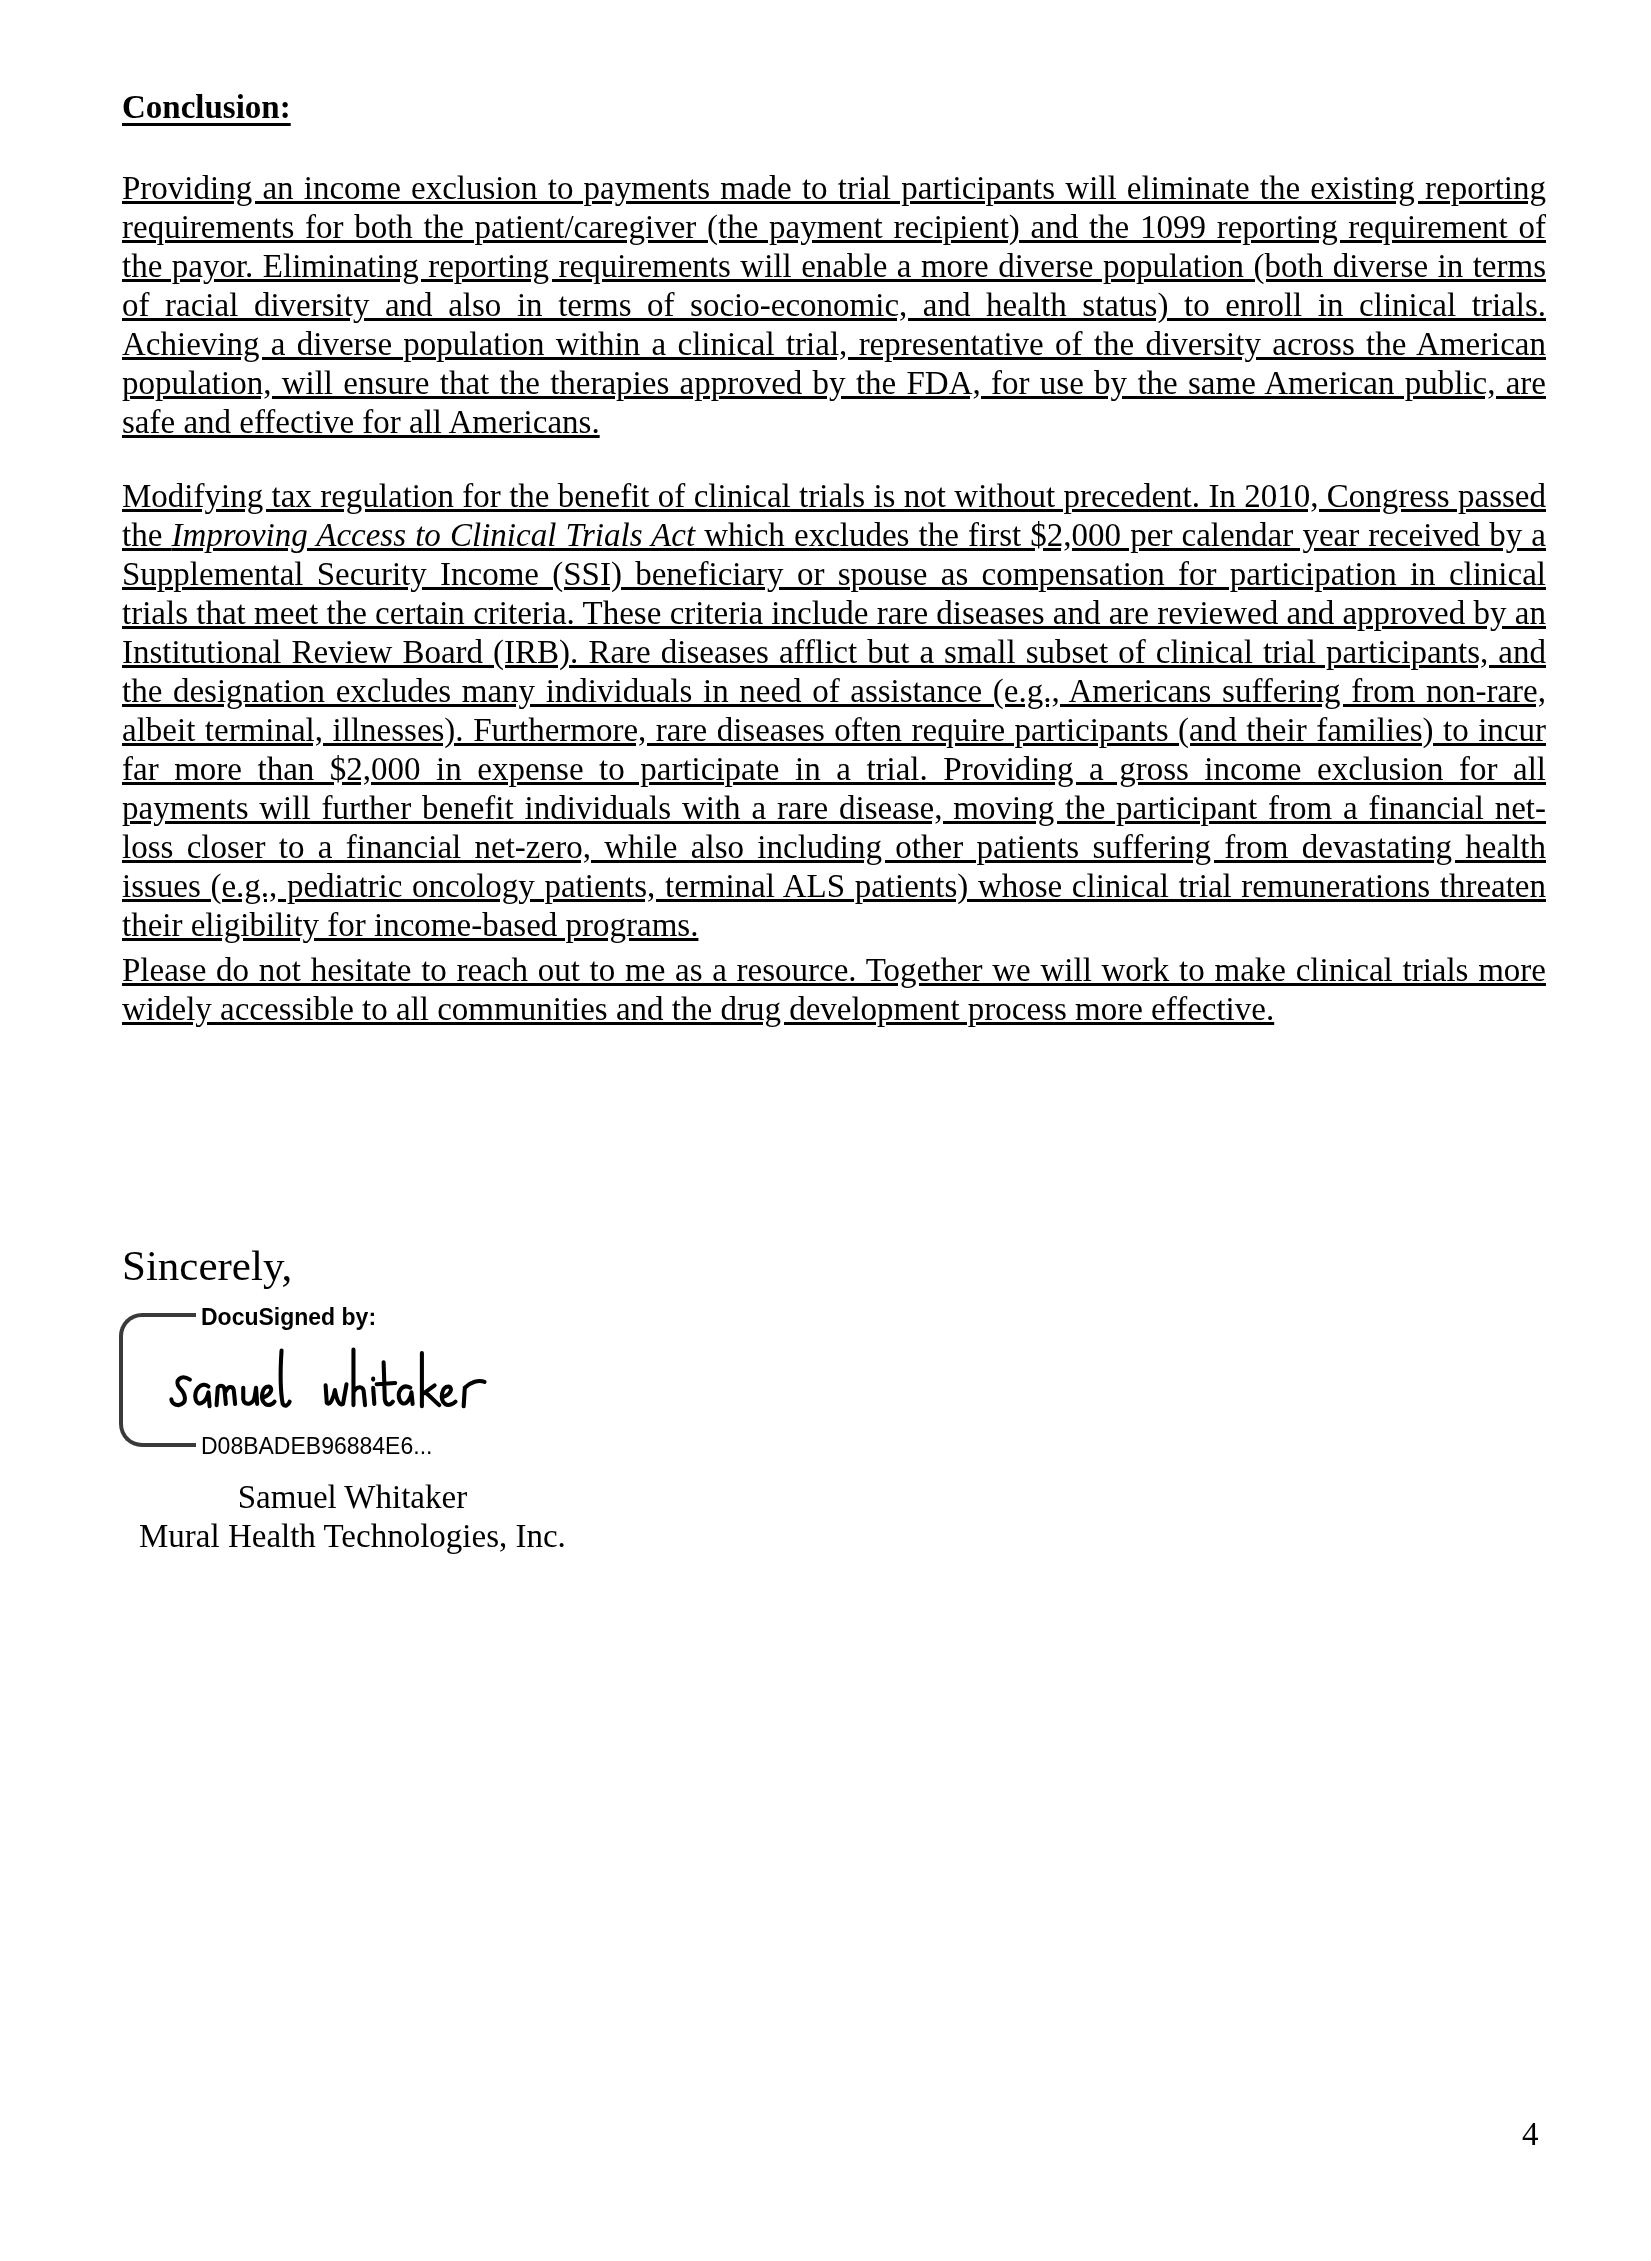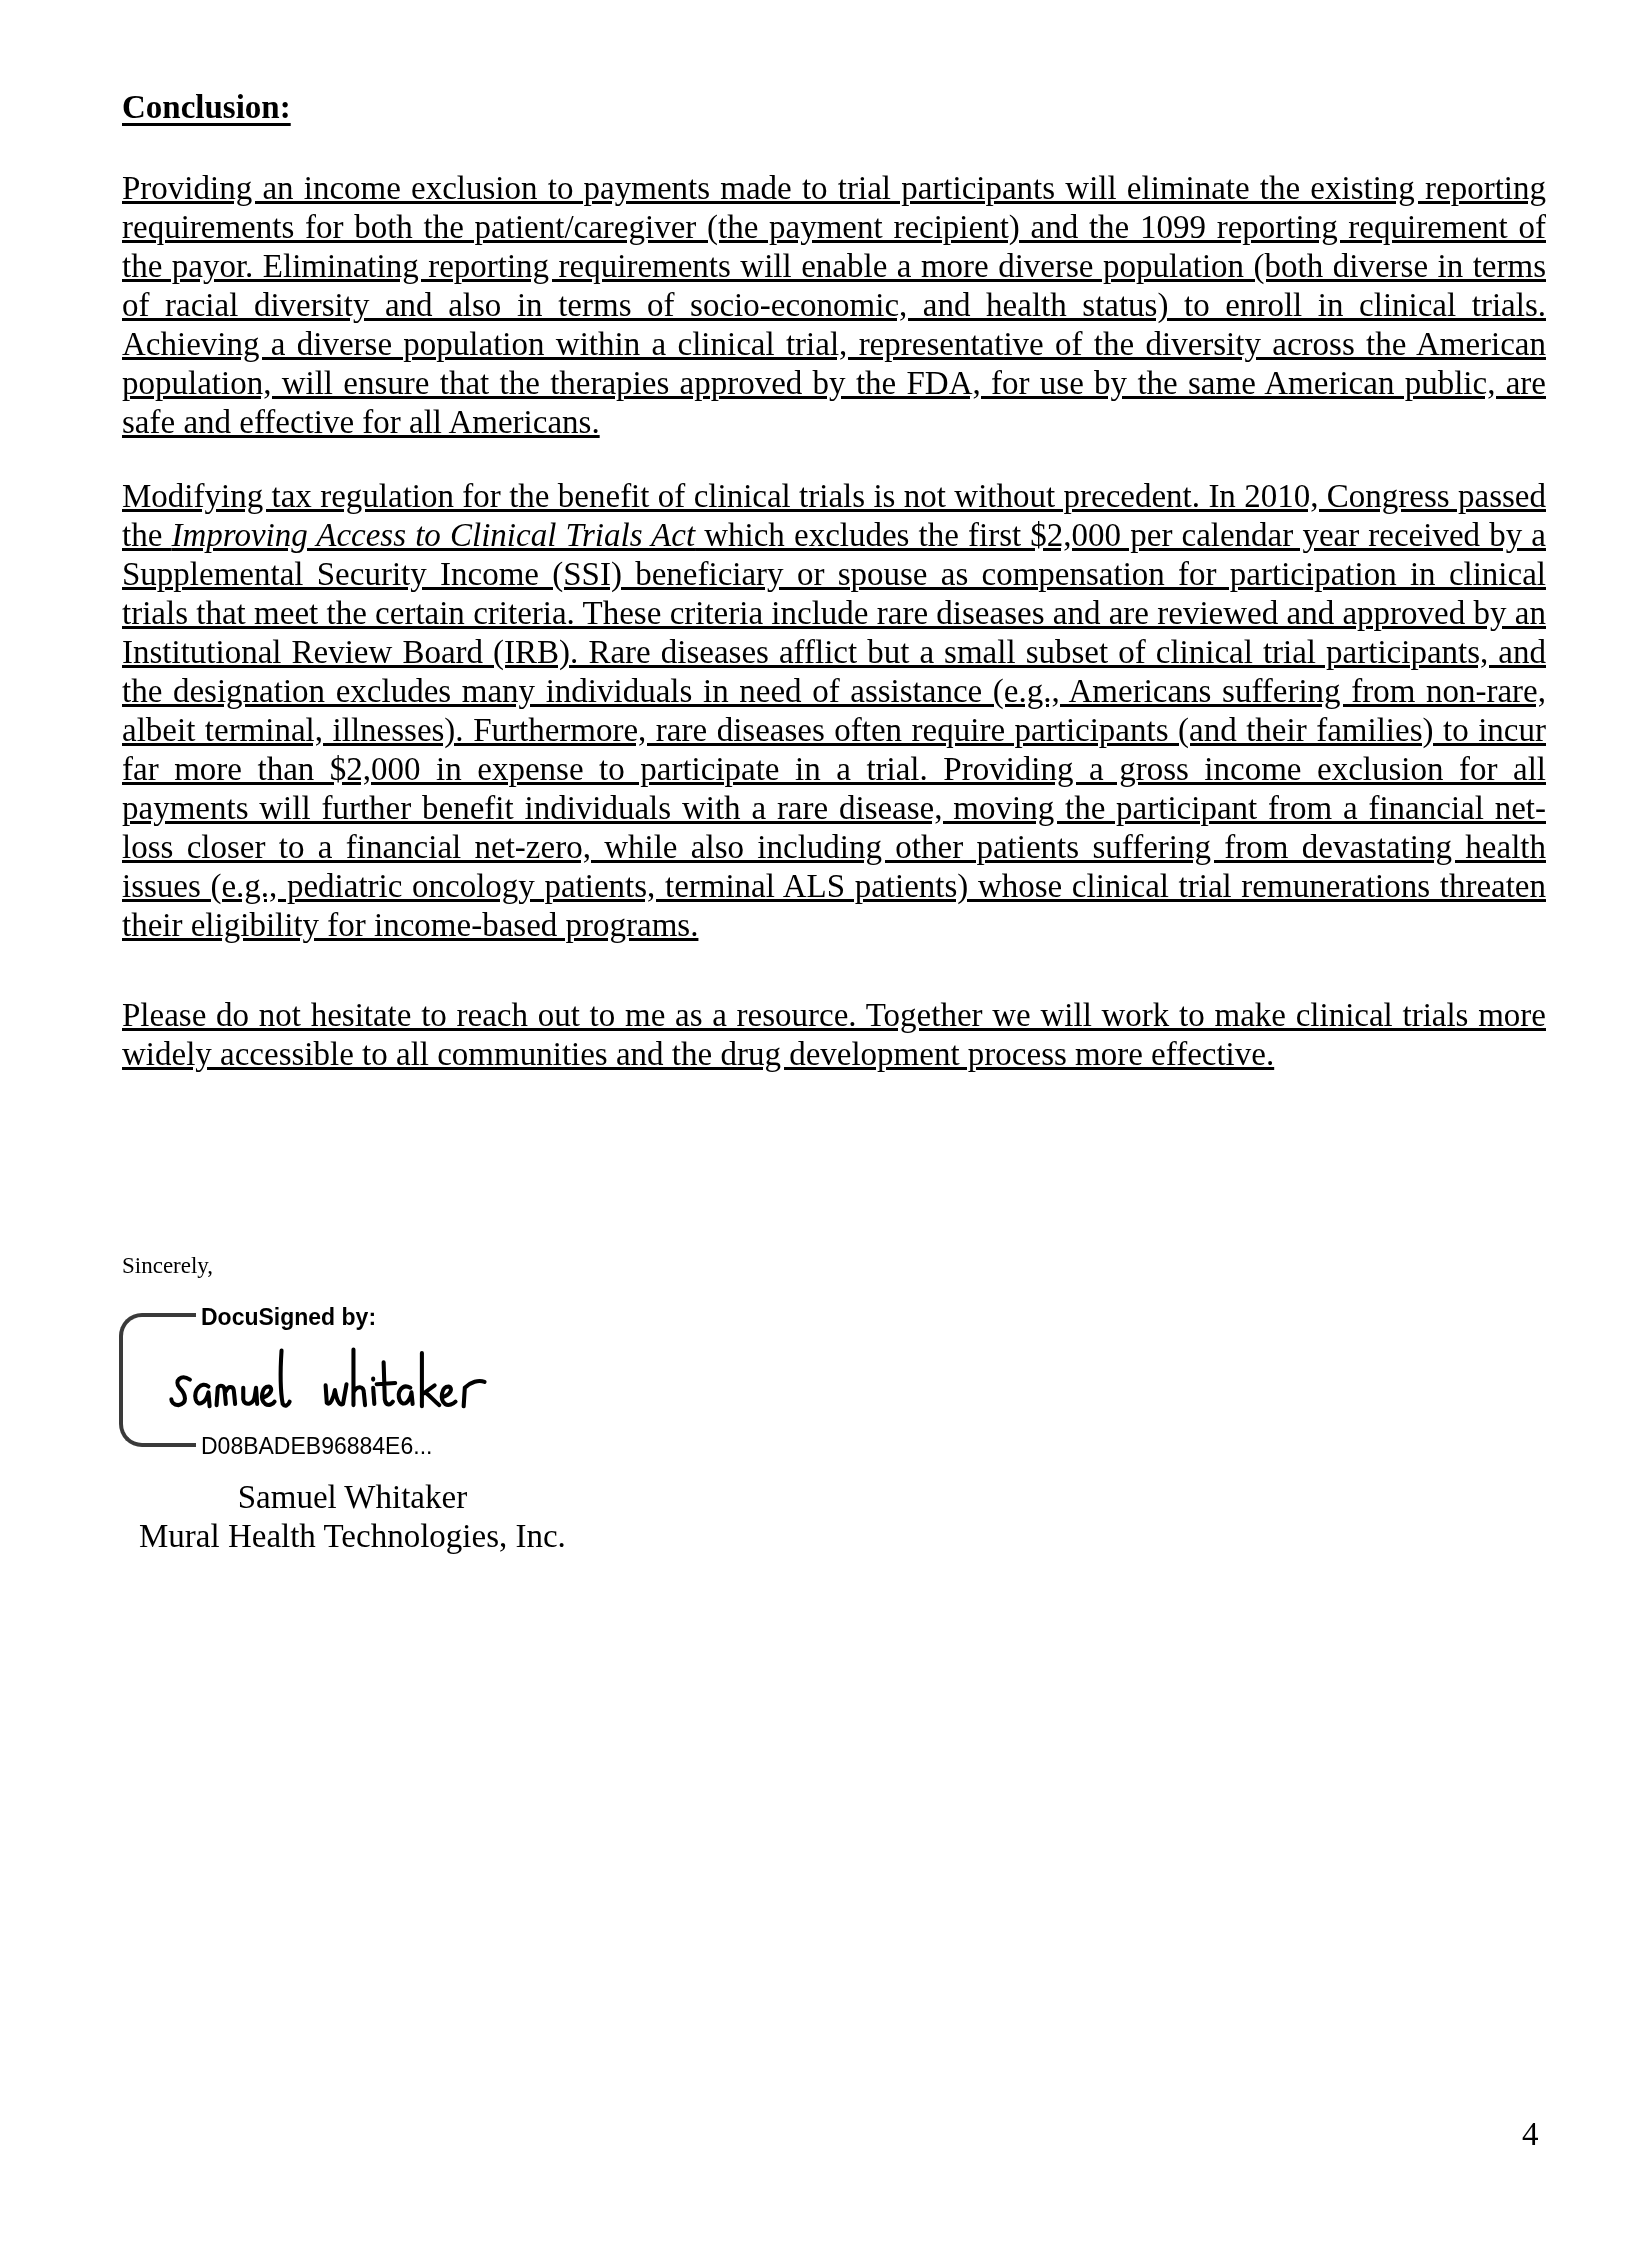--- a/index.html
+++ b/index.html
@@ -5,22 +5,22 @@
   html, body { margin: 0; padding: 0; background: #ffffff; }
   body { width: 1651px; height: 2261px; position: relative; overflow: hidden;
          font-family: "Liberation Serif", "DejaVu Serif", serif; color: #000; }
   .page { position: absolute; left: 0; top: 0; width: 1651px; height: 1792px; background: #fff; }
   .block { position: absolute; left: 122px; width: 1424px; font-size: 33px; line-height: 39px; text-align: justify; }
   .block p { margin: 0; }
   .last-line-left { text-align-last: left; text-decoration: underline; }
   .heading { position: absolute; left: 122px; top: 88px; font-size: 33px; font-weight: bold; text-decoration: underline; text-decoration-thickness: 2.9px; text-underline-offset: 4.7px; line-height: 38px; }
   .para1 { top: 169px; }
   .para2 { top: 477px; }
-  .para3 { top: 996px; }
-  .sincerely { position: absolute; left: 122px; top: 1247px; font-size: 23px; line-height: 38px; }
+  .para3 { top: 951px; }
+  .sincerely { position: absolute; left: 122px; top: 1247px; font-size: 43px; line-height: 38px; }
   .sig-box { position: absolute; left: 119px; top: 1304px; width: 408px; height: 151px; }
   .sig-bracket { position: absolute; left: 0; top: 9.3px; width: 52px; height: 134px;
                  border: 4.1px solid #3a3a3a; border-right: none; border-radius: 23px 0 0 23px; box-sizing: border-box; }
   .sig-bracket-cap-top, .sig-bracket-cap-bot { position: absolute; left: 35px; width: 42px; height: 4.1px; background: #3a3a3a; }
   .sig-bracket-cap-top { top: 9.3px; }
   .sig-bracket-cap-bot { top: 139px; }
   .sig-label { position: absolute; left: 82px; top: 0; font-family: "Liberation Sans", "DejaVu Sans", sans-serif; font-weight: bold; font-size: 23px; line-height: 27px; }
   .sig-hand { position: absolute; left: 47px; top: 35px; width: 361px; height: 87px; }
   .sig-id { position: absolute; left: 82px; top: 129px; font-family: "Liberation Sans", "DejaVu Sans", sans-serif; font-size: 23px; line-height: 27px; }
   .signer { position: absolute; left: 139px; top: 1478px; font-size: 33px; line-height: 39px; }

